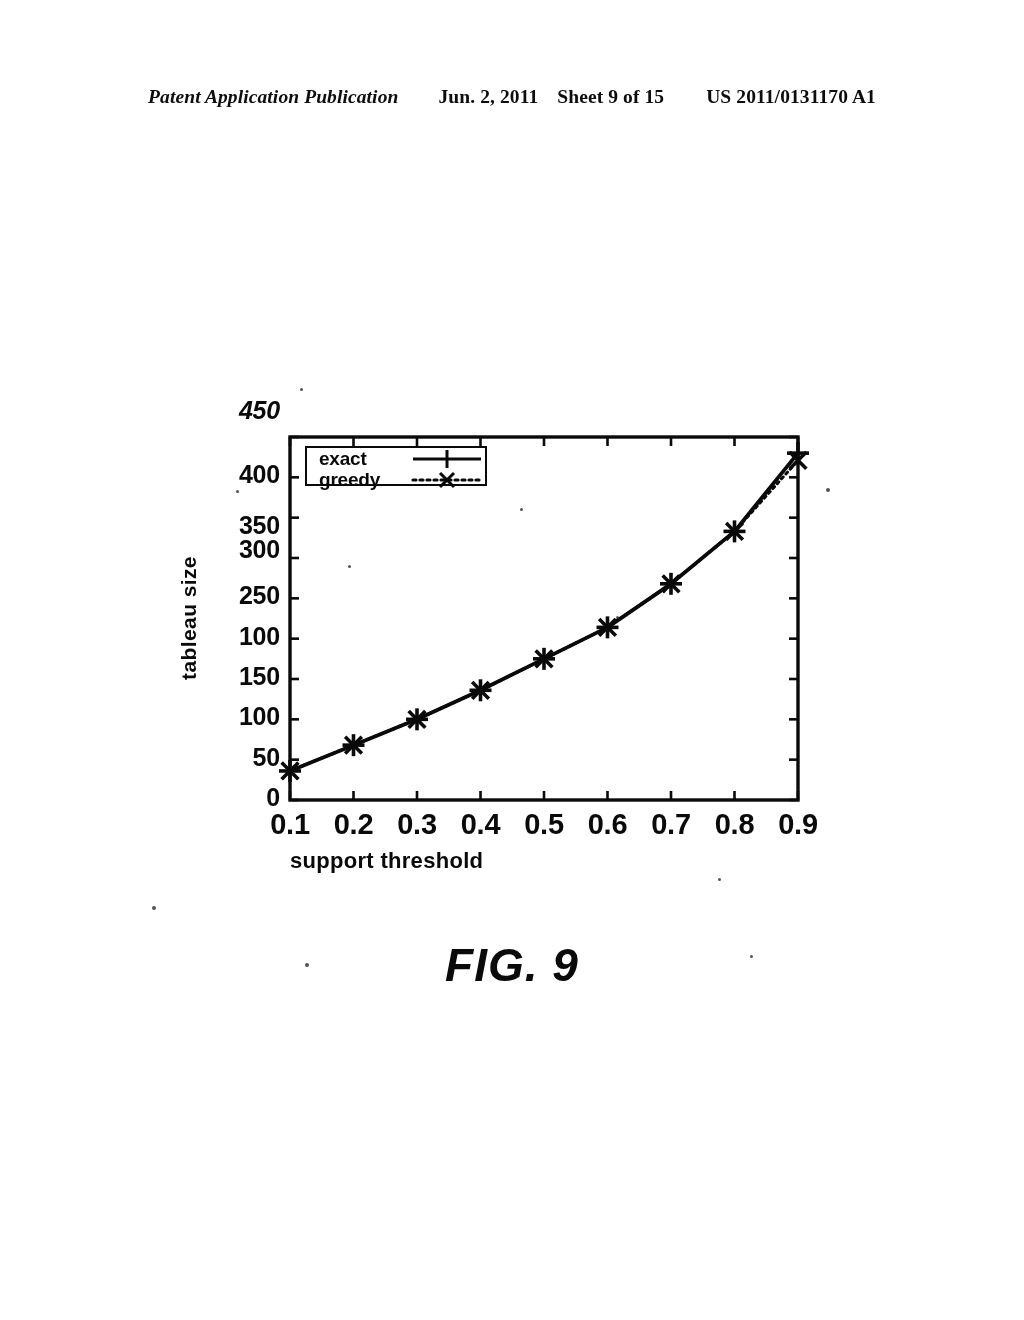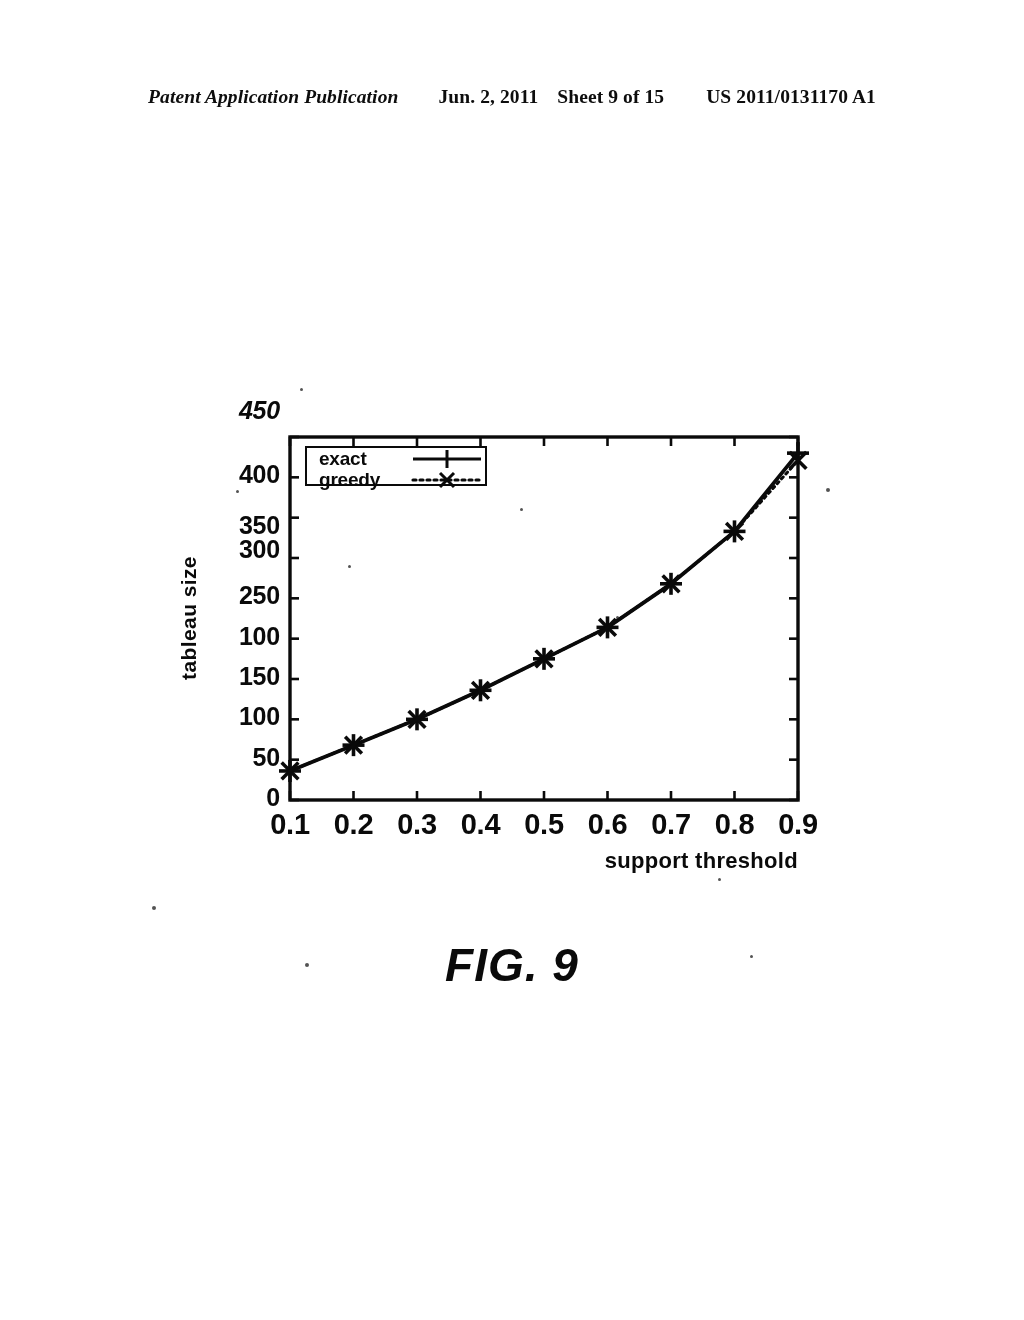--- a/index.html
+++ b/index.html
@@ -76,21 +76,21 @@
     letter-spacing: 0.4px;
     color: #0a0a0a;
   }
 
   
   #x-axis-title {
     position: absolute;
     left: 290px;
     top: 848px;
     width: 508px;
-    text-align: right;
+    text-align: left;
     font-family: "Liberation Sans", sans-serif;
     font-weight: bold;
     font-size: 22px;
     letter-spacing: 0.3px;
     color: #0a0a0a;
   }
 
   
   .y-tick-label {
     position: absolute;

